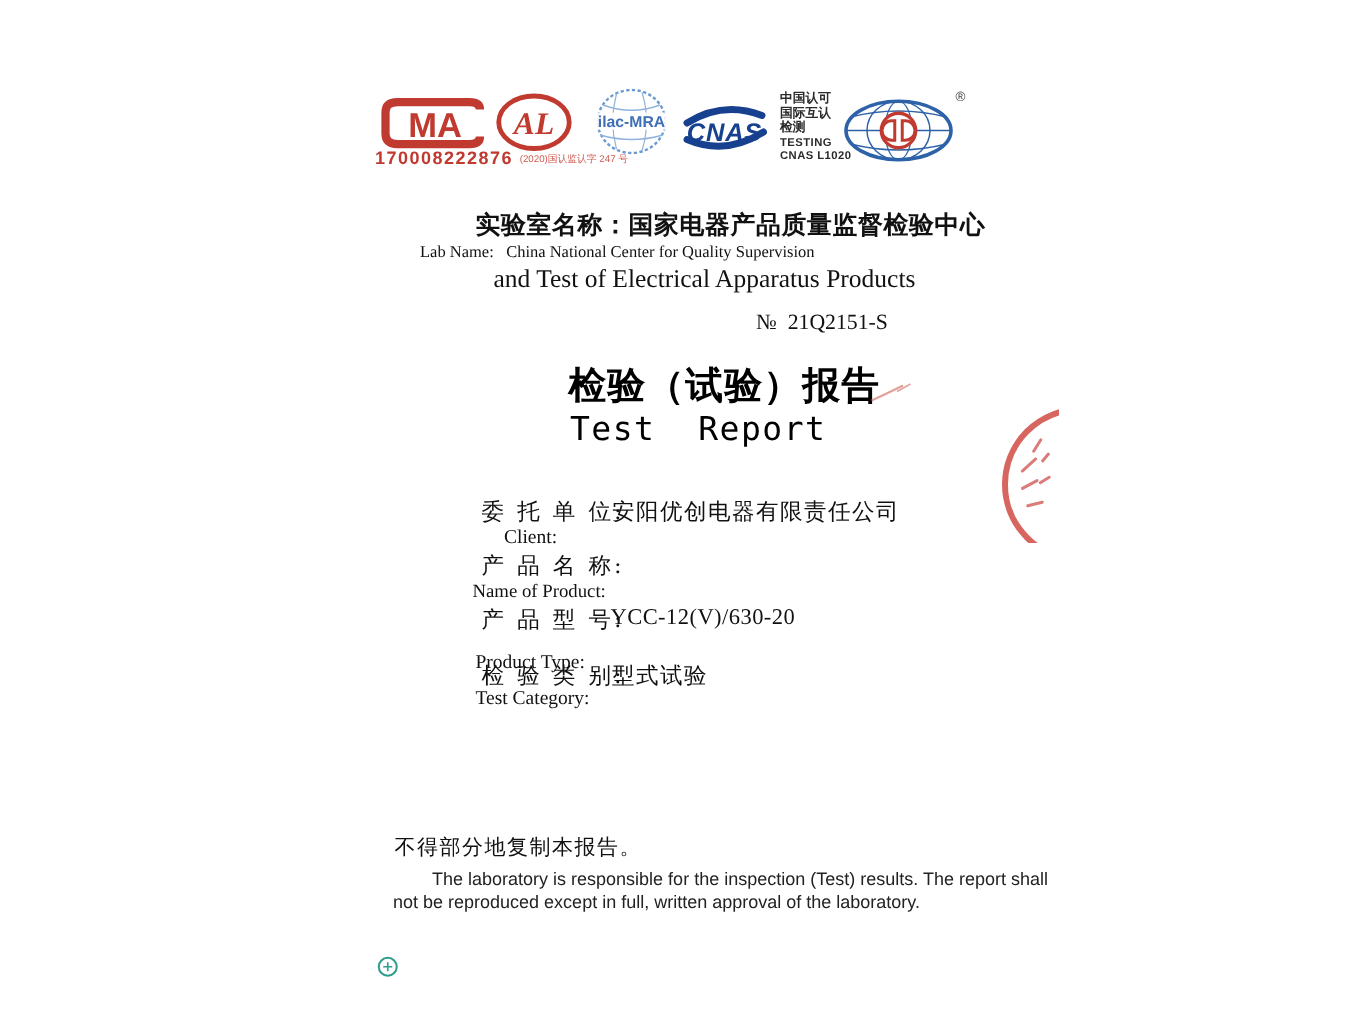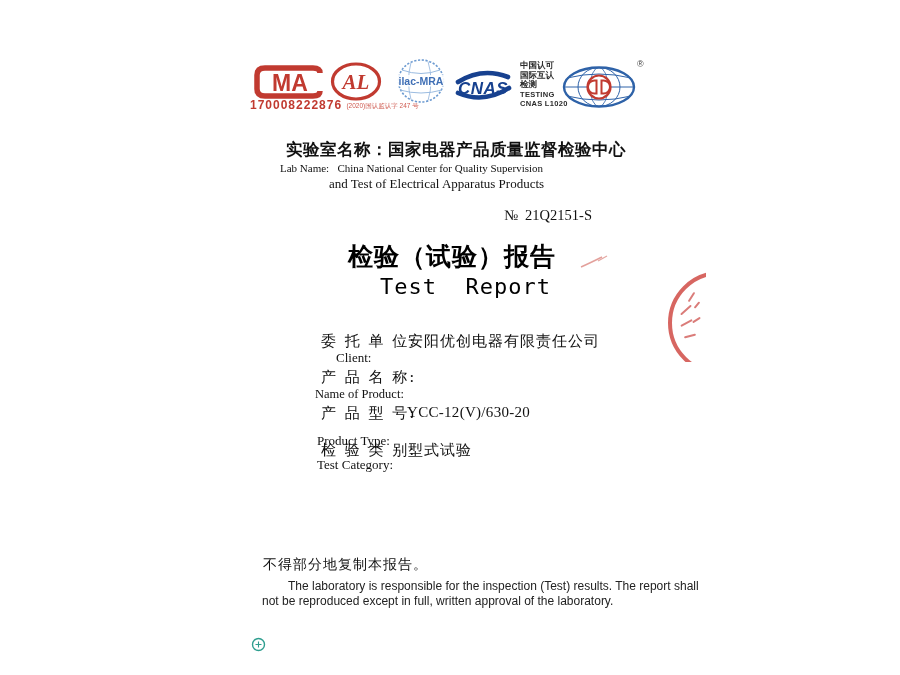--- a/index.html
+++ b/index.html
@@ -1,39 +1,39 @@
 <!DOCTYPE html>
 <html><head>
 <meta charset="utf-8">
 <style>
   html,body{margin:0;padding:0;}
   body{width:900px;height:675px;background:#ffffff;overflow:hidden;
        font-family:"Liberation Serif",serif;}
   .page{position:relative;width:900px;height:675px;background:#fff;}
   .abs{position:absolute;}
   .pre{white-space:pre;}
-  .hei{font-family:"Liberation Sans",sans-serif;font-weight:bold;}
+  .hei{font-family:"Liberation Sans",sans-serif;font-weight:bold;margin-left:31px;}
   .serif{font-family:"Liberation Serif",serif;}
   .kai{font-family:"DejaVu Serif",serif;}
   .mono{font-family:"DejaVu Sans Mono",monospace;}
   .sans{font-family:"Liberation Sans",sans-serif;}
 
   
   .cma-number{left:250px;top:98px;color:#c13a30;font-family:"Liberation Sans",sans-serif;
               font-weight:bold;font-size:12px;letter-spacing:1px;}
   .cma-note{font-size:6.5px;font-weight:normal;letter-spacing:0;color:#cf5a50;vertical-align:1px;}
   .accred{left:520px;top:61px;width:50px;color:#2b2b2b;line-height:9.5px;}
   .accred .zh{font-size:8.5px;font-weight:bold;font-family:"Liberation Sans",sans-serif;}
   .accred .en{font-size:7.5px;font-weight:bold;font-family:"Liberation Sans",sans-serif;letter-spacing:.3px;}
   .reg{left:637px;top:59px;font-size:9px;color:#444;}
 
   
   .lab-zh{left:286px;top:139px;font-size:16.5px;letter-spacing:.5px;color:#111;}
   .lab-en1{left:280px;top:162px;font-size:11px;color:#111;}
-  .lab-en2{left:329px;top:176px;font-size:13px;color:#111;}
+  .lab-en2{left:329px;top:176px;font-size:17px;color:#111;}
   .report-no{left:504px;top:207px;font-size:14.5px;color:#111;}
   .title-zh{left:348px;top:240px;font-size:25px;letter-spacing:1px;color:#000;}
   .title-en{left:380px;top:274px;font-size:22px;letter-spacing:1px;color:#000;}
 
   
   .f-label{font-size:15px;letter-spacing:2px;color:#111;}
   .f-value{font-size:15px;letter-spacing:1px;color:#111;}
   .f-en{font-size:13px;color:#111;}
 
   

